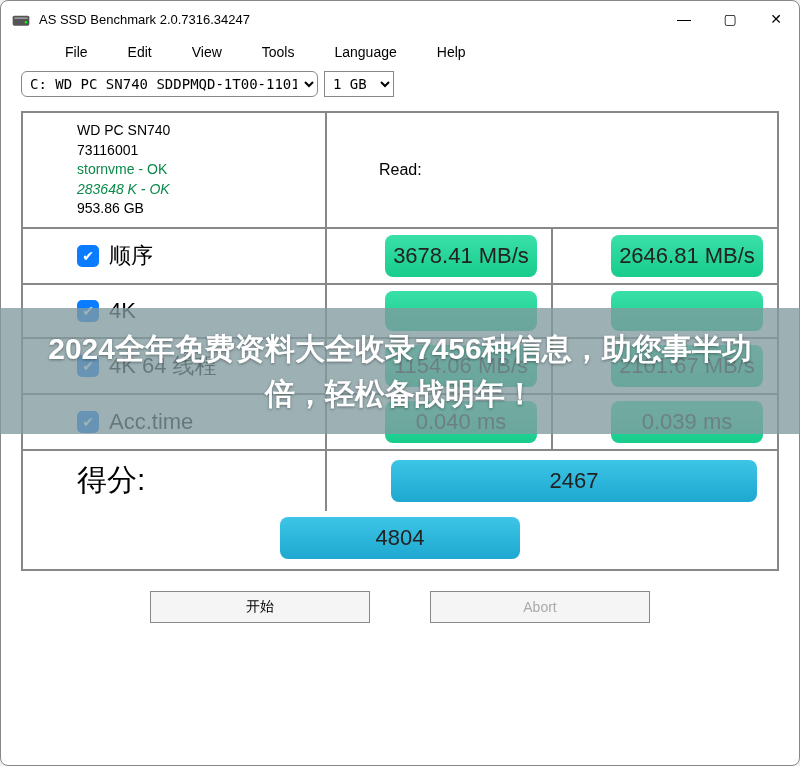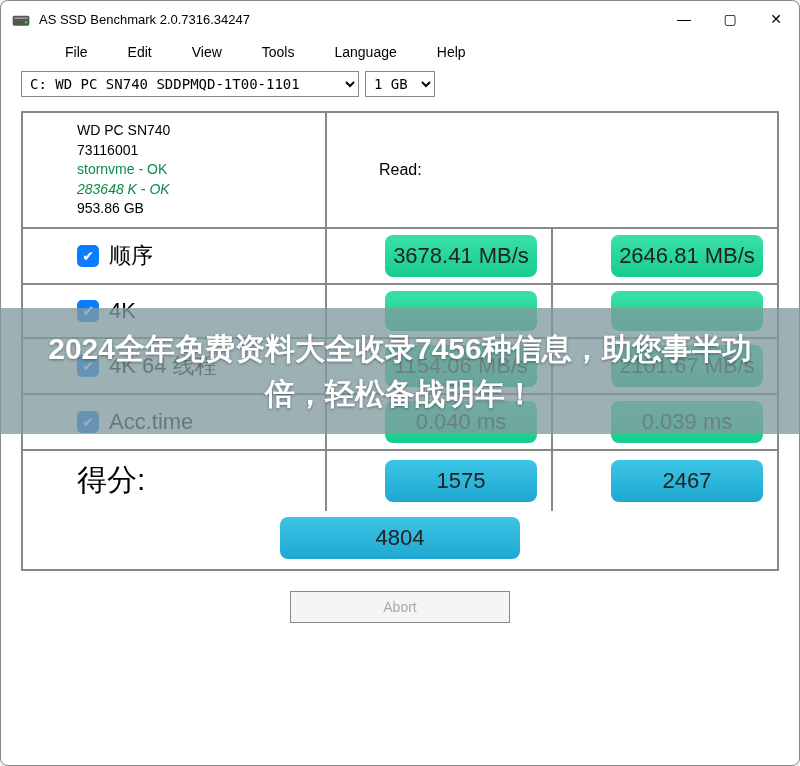--- a/index.html
+++ b/index.html
@@ -6,21 +6,21 @@
 body { font-family: "Segoe UI", Tahoma, sans-serif; background: #f0f0f0; width: 800px; height: 766px; overflow: hidden; position: relative; }
 .window { width: 800px; height: 766px; background: #fff; border: 1px solid #888; border-radius: 8px; display: flex; flex-direction: column; }
 .titlebar { height: 36px; display: flex; align-items: center; padding: 0 0 0 10px; }
 .titlebar .icon { width: 20px; height: 20px; margin-right: 8px; }
 .titlebar .title { font-size: 13px; flex: 1; }
 .winbtn { width: 46px; height: 36px; display: flex; align-items: center; justify-content: center; font-size: 14px; }
 .menubar { height: 30px; display: flex; align-items: center; padding: 0 20px; gap: 40px; font-size: 14px; margin-left: 44px; }
 .menubar span { cursor: default; }
 .selectors { padding: 4px 20px 8px; display: flex; gap: 6px; align-items: center; }
 .selectors select { font-family: monospace; font-size: 14px; height: 26px; border: 1px solid #888; background: #fff; padding: 0 4px; }
-.sel-drive { width: 338px; }
+.sel-drive { width: 297px; border-radius: 6px; }
 .sel-size { width: 70px; font-family: inherit; }
 .content { margin: 6px 20px 10px; border: 2px solid #888; background: #fff; }
 .row { display: flex; border-bottom: 2px solid #888; }
 .row:last-child { border-bottom: none; }
 .cell { border-right: 2px solid #888; padding: 6px 10px; margin-left: 44px; }
 .cell:last-child { border-right: none; }
 .col-label { width: 260px; font-size: 22px; display: flex; align-items: center; }
 .col-read, .col-write { flex: 1; display: flex; align-items: center; justify-content: center; }
 .info { font-size: 14px; line-height: 1.4; padding: 8px 10px; }
 .info .ok1 { color: #0a8a4a; }
@@ -132,33 +132,31 @@
           <div class="pill green">0.040 ms</div>
         </div>
       <div class="cell col-write">
           <div class="pill green">0.039 ms</div>
         </div>
     </div>
 
     <div class="row score-row">
       <div class="score-top">
         <div class="cell col-label" style="font-size:30px;">得分:</div>
-        <div class="cell col-read">
-            <div class="pill blue">1575</div>
-          </div>
         <div class="cell col-write">
             <div class="pill blue">2467</div>
           </div>
       </div>
       <div class="score-bottom">
         <div class="pill blue">4804</div>
       </div>
     </div>
 
   </div>
 
   <div class="bottombar">
+    <div class="btn">开始</div>
     <div class="btn disabled">Abort</div>
   </div>
 
 </div>
 
 <div class="overlay">2024全年免费资料大全收录7456种信息，助您事半功倍，轻松备战明年！</div>
 
 </body></html>

